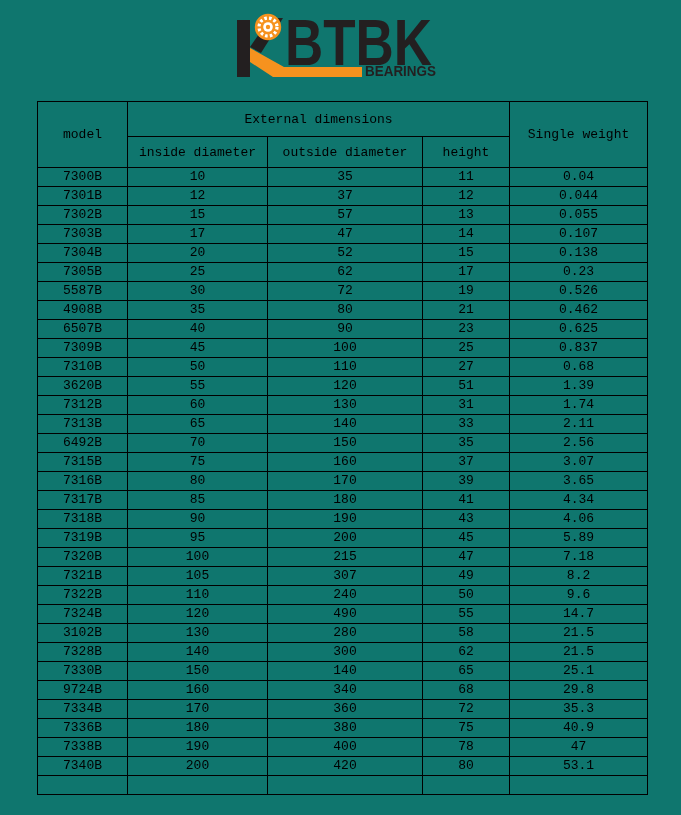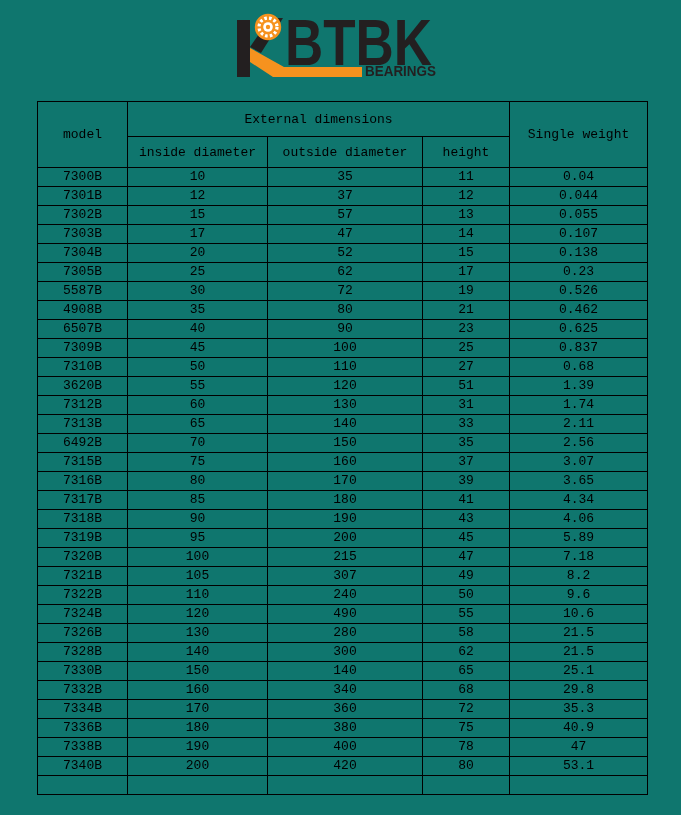--- a/index.html
+++ b/index.html
@@ -248,45 +248,45 @@
           <td>110</td>
           <td>240</td>
           <td>50</td>
           <td>9.6</td>
         </tr>
         <tr>
           <td>7324B</td>
           <td>120</td>
           <td>490</td>
           <td>55</td>
-          <td>10.6</td>
-        </tr>
-        <tr>
-          <td>7326B</td>
+          <td>14.7</td>
+        </tr>
+        <tr>
+          <td>3102B</td>
           <td>130</td>
           <td>280</td>
           <td>58</td>
           <td>21.5</td>
         </tr>
         <tr>
           <td>7328B</td>
           <td>140</td>
           <td>300</td>
           <td>62</td>
           <td>21.5</td>
         </tr>
         <tr>
           <td>7330B</td>
           <td>150</td>
           <td>140</td>
           <td>65</td>
           <td>25.1</td>
         </tr>
         <tr>
-          <td>7332B</td>
+          <td>9724B</td>
           <td>160</td>
           <td>340</td>
           <td>68</td>
           <td>29.8</td>
         </tr>
         <tr>
           <td>7334B</td>
           <td>170</td>
           <td>360</td>
           <td>72</td>

